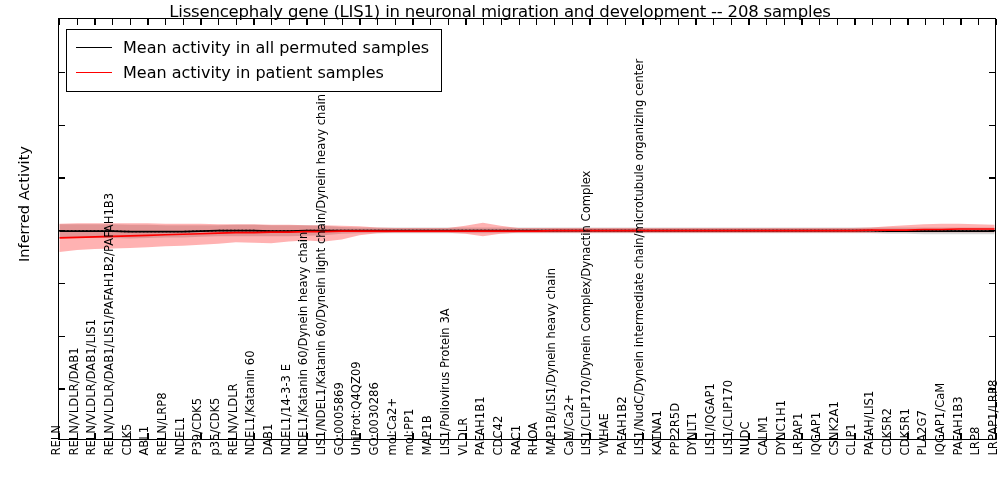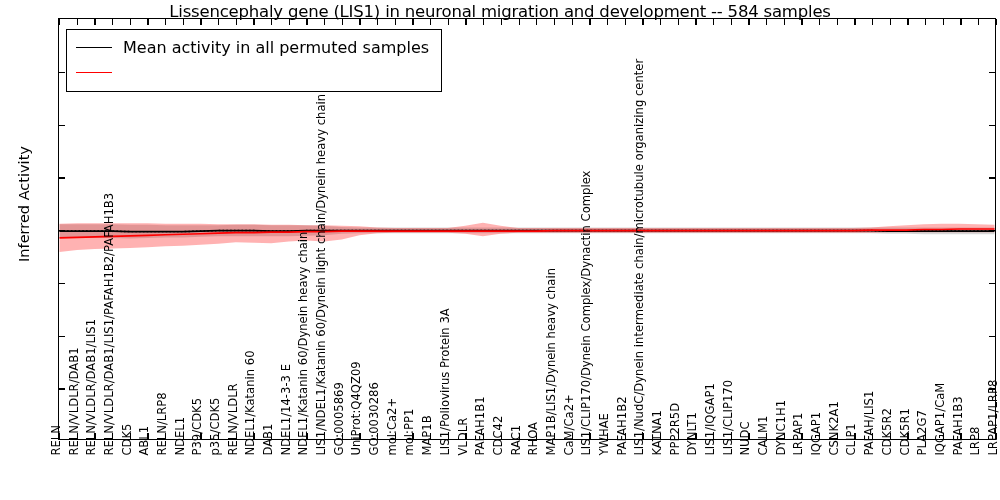--- a/index.html
+++ b/index.html
@@ -34,21 +34,21 @@
   .legtxt{font-size:16px;}
 
   #svgwrap{position:absolute;left:0;top:0;width:100%;height:100%;
            pointer-events:none;}
 </style>
 </head>
 <body>
 
 <div id="fig">
 
-  <div id="title">Lissencephaly gene (LIS1) in neuronal migration and development -- 584 samples</div>
+  <div id="title">Lissencephaly gene (LIS1) in neuronal migration and development -- 208 samples</div>
 
   <div id="ylabel">Inferred Activity</div>
 
   <div id="plot">
     <svg id="svgwrap" viewBox="0 0 938 422" preserveAspectRatio="none">
       <g id="bands">
           <path d="M0.50,206.25 L18.18,206.25 L35.86,206.25 L53.54,206.25 L71.22,206.78 L88.90,206.78 L106.58,207.31 L124.25,207.31 L141.93,207.31 L159.61,207.31 L177.29,206.78 L194.97,206.78 L212.65,207.31 L230.33,207.31 L248.01,207.31 L265.69,207.84 L283.37,208.89 L301.05,209.42 L318.73,209.42 L336.41,209.42 L354.08,209.42 L371.76,209.42 L389.44,209.42 L407.12,209.42 L424.80,209.42 L442.48,209.42 L460.16,209.42 L477.84,209.42 L495.52,209.42 L513.20,209.42 L530.88,209.42 L548.56,209.42 L566.24,209.42 L583.92,209.42 L601.59,209.42 L619.27,209.42 L636.95,209.42 L654.63,209.42 L672.31,209.42 L689.99,209.42 L707.67,209.42 L725.35,209.42 L743.03,209.42 L760.71,209.42 L778.39,209.42 L796.07,209.42 L813.75,209.42 L831.42,209.42 L849.10,209.42 L866.78,209.42 L884.46,209.42 L902.14,209.42 L919.82,209.42 L937.50,209.42 L937.50,216.28 L919.82,216.28 L902.14,216.28 L884.46,216.28 L866.78,216.28 L849.10,215.75 L831.42,215.75 L813.75,215.22 L796.07,215.22 L778.39,215.22 L760.71,215.22 L743.03,215.22 L725.35,215.22 L707.67,215.22 L689.99,215.22 L672.31,215.22 L654.63,215.22 L636.95,215.22 L619.27,215.22 L601.59,215.22 L583.92,215.22 L566.24,215.22 L548.56,215.22 L530.88,215.22 L513.20,215.22 L495.52,215.22 L477.84,215.22 L460.16,215.22 L442.48,215.22 L424.80,215.22 L407.12,215.22 L389.44,215.22 L371.76,215.22 L354.08,215.22 L336.41,215.22 L318.73,215.22 L301.05,215.22 L283.37,215.75 L265.69,217.33 L248.01,217.86 L230.33,218.39 L212.65,218.39 L194.97,218.39 L177.29,218.39 L159.61,218.39 L141.93,218.91 L124.25,219.44 L106.58,219.44 L88.90,219.97 L71.22,220.50 L53.54,219.97 L35.86,219.97 L18.18,219.97 L0.50,219.97 Z" fill="#000000" fill-opacity="0.16" stroke="none"></path>
           <path d="M0.50,205.73 L18.18,205.20 L35.86,205.20 L53.54,205.20 L71.22,205.20 L88.90,205.20 L106.58,205.73 L124.25,205.73 L141.93,205.73 L159.61,206.25 L177.29,206.25 L194.97,206.25 L212.65,206.78 L230.33,206.78 L248.01,207.31 L265.69,207.31 L283.37,207.84 L301.05,208.36 L318.73,209.42 L336.41,209.95 L354.08,209.95 L371.76,209.95 L389.44,209.95 L407.12,207.84 L424.80,204.67 L442.48,207.84 L460.16,209.95 L477.84,209.95 L495.52,209.95 L513.20,209.95 L530.88,209.95 L548.56,209.95 L566.24,209.95 L583.92,209.95 L601.59,209.95 L619.27,209.95 L636.95,209.95 L654.63,209.95 L672.31,209.95 L689.99,209.95 L707.67,209.95 L725.35,209.95 L743.03,209.95 L760.71,209.95 L778.39,209.95 L796.07,209.95 L813.75,209.42 L831.42,208.36 L849.10,207.31 L866.78,206.25 L884.46,205.73 L902.14,205.73 L919.82,206.25 L937.50,206.78 L937.50,214.16 L919.82,214.16 L902.14,214.16 L884.46,214.16 L866.78,214.16 L849.10,214.16 L831.42,214.16 L813.75,214.69 L796.07,214.69 L778.39,214.69 L760.71,214.69 L743.03,214.69 L725.35,214.69 L707.67,214.69 L689.99,214.69 L672.31,214.69 L654.63,214.69 L636.95,214.69 L619.27,214.69 L601.59,214.69 L583.92,214.69 L566.24,214.69 L548.56,214.69 L530.88,214.69 L513.20,214.69 L495.52,214.69 L477.84,214.69 L460.16,214.69 L442.48,215.75 L424.80,218.39 L407.12,215.75 L389.44,214.69 L371.76,214.69 L354.08,214.69 L336.41,214.69 L318.73,215.22 L301.05,217.33 L283.37,221.55 L265.69,223.66 L248.01,222.61 L230.33,223.66 L212.65,225.24 L194.97,224.71 L177.29,224.19 L159.61,225.77 L141.93,226.82 L124.25,227.88 L106.58,228.41 L88.90,229.46 L71.22,229.99 L53.54,230.52 L35.86,231.04 L18.18,232.10 L0.50,234.21 Z" fill="#ff0000" fill-opacity="0.30" stroke="none"></path>
         </g>
       <g id="lines">
@@ -184,20 +184,21 @@
         <div class="xtickmarkB" style="left: 936.85px;"></div>
       </div>
 
     <div id="legend">
       <div class="legrow">
         <span class="legline"></span>
         <span class="legtxt">Mean activity in all permuted samples</span>
       </div>
       <div class="legrow">
         <span class="legline red"></span>
+        <span class="legtxt">Mean activity in patient samples</span>
       </div>
     </div>
   </div>
 
   <div id="xlabels">
       <div class="xlab" style="left: 62.9px; top: 444px;">RELN</div>
       <div class="xlab" style="left: 80.5792px; top: 444px;">RELN/VLDLR/DAB1</div>
       <div class="xlab" style="left: 98.2585px; top: 444px;">RELN/VLDLR/DAB1/LIS1</div>
       <div class="xlab" style="left: 115.938px; top: 444px;">RELN/VLDLR/DAB1/LIS1/PAFAH1B2/PAFAH1B3</div>
       <div class="xlab" style="left: 133.617px; top: 444px;">CDK5</div>

